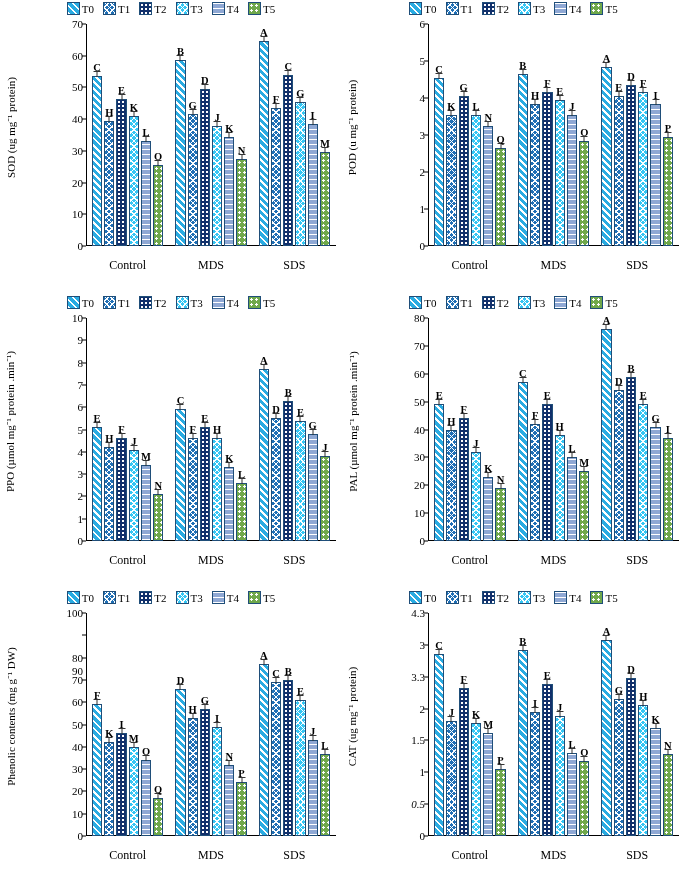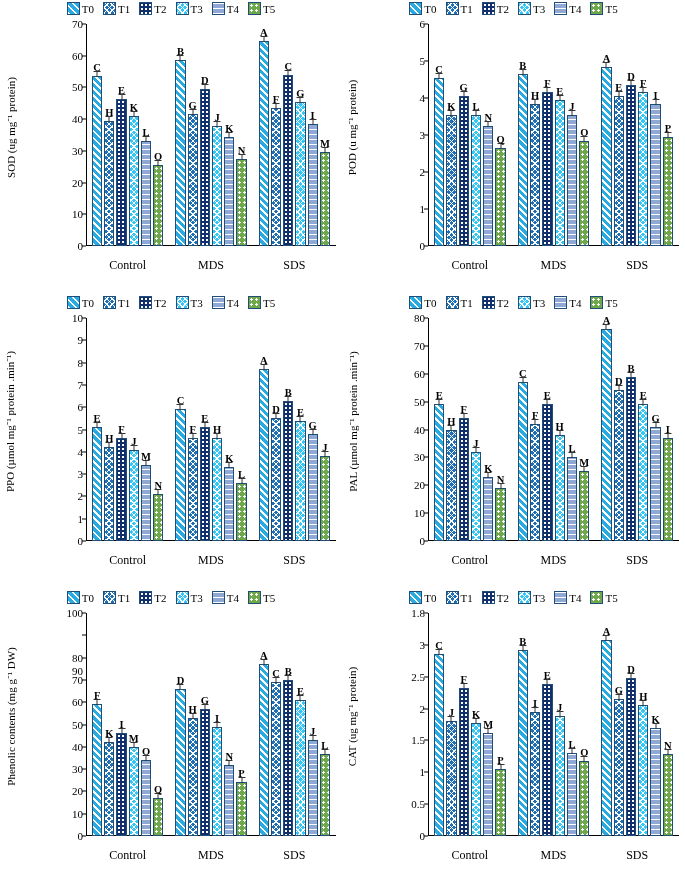--- a/index.html
+++ b/index.html
@@ -807,33 +807,33 @@
           <span>T5</span>
         </div>
       </div>
       <div class="ylabel">
         <span>CAT (ug mg⁻¹ protein)</span>
       </div>
       <div class="axisarea">
         <div class="ticks">
           <div class="tick" style="top: 100%;">0</div>
           <div class="tickmark" style="top: 100%;"></div>
-          <div class="tick" style="top: 85.7143%;">0.5</div>
+          <div class="tick" style="top: 85.7143%; font-style: italic;">0.5</div>
           <div class="tickmark" style="top: 85.7143%;"></div>
           <div class="tick" style="top: 71.4286%;">1</div>
           <div class="tickmark" style="top: 71.4286%;"></div>
           <div class="tick" style="top: 57.1429%;">1.5</div>
           <div class="tickmark" style="top: 57.1429%;"></div>
           <div class="tick" style="top: 42.8571%;">2</div>
           <div class="tickmark" style="top: 42.8571%;"></div>
-          <div class="tick" style="top: 28.5714%;">2.5</div>
+          <div class="tick" style="top: 28.5714%;">3.3</div>
           <div class="tickmark" style="top: 28.5714%;"></div>
           <div class="tick" style="top: 14.2857%;">3</div>
           <div class="tickmark" style="top: 14.2857%;"></div>
-          <div class="tick" style="top: 0%;">1.8</div>
+          <div class="tick" style="top: 0%;">4.3</div>
           <div class="tickmark" style="top: 0%;"></div>
         </div>
         <div class="frame"></div>
         <div class="groups">
           <div class="group">
             <div class="bar p-t0" style="height: 81.4286%;">
               <span class="err"></span>
               <span class="lbl">C</span>
             </div>
             <div class="bar p-t1" style="height: 51.4286%;">

